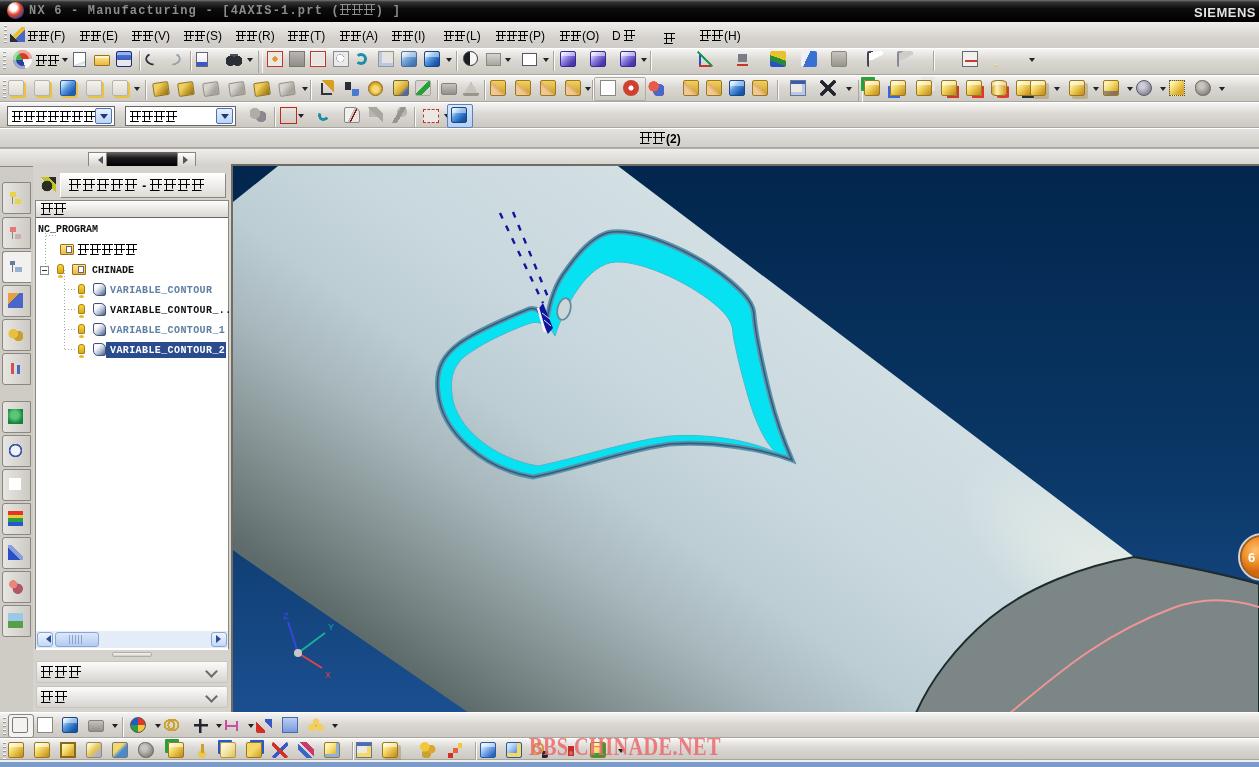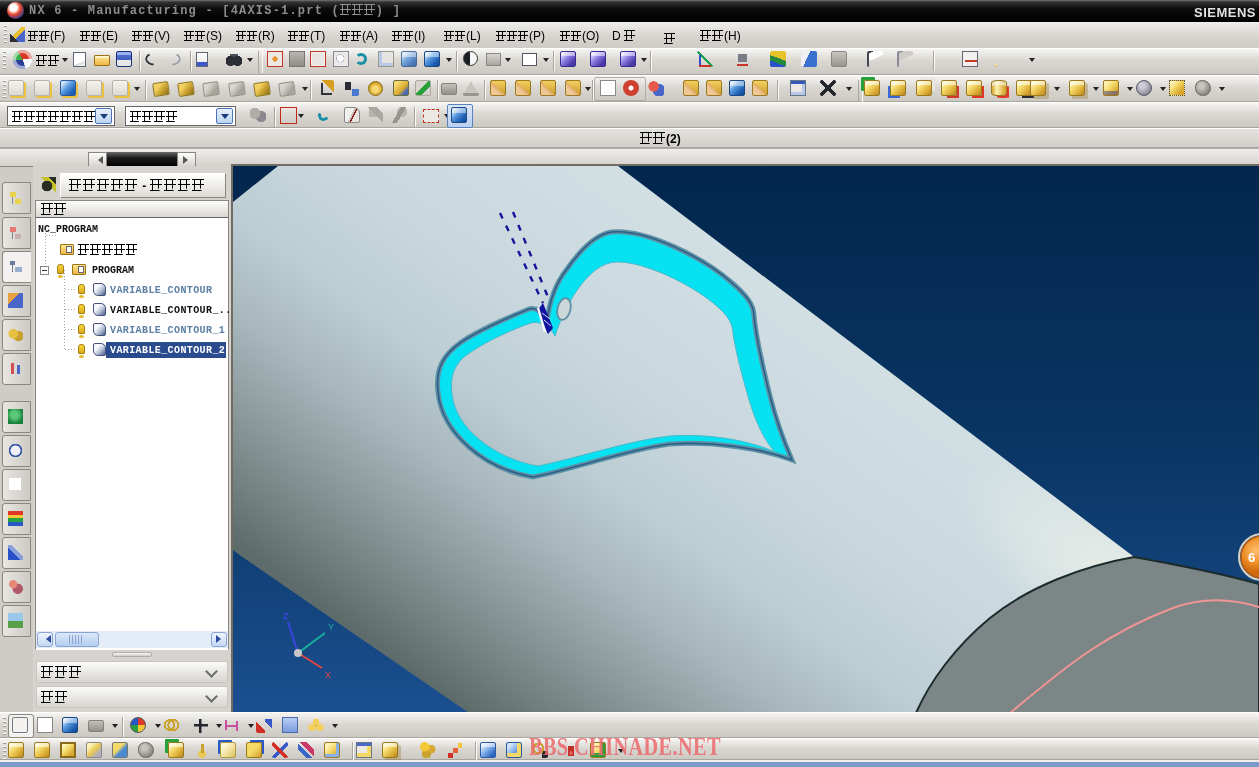--- a/index.html
+++ b/index.html
@@ -317,21 +317,21 @@
 <span style="position:absolute;left:5px;top:58px;font:bold 10px 'Liberation Mono';color:#111;letter-spacing:0">NC_PROGRAM</span>
       <s style="left:27px;top:78px;width:14px;height:11px;background:linear-gradient(#ffe793,#edb742);border:1px solid #9a7215;border-radius:1px"></s>
 <s style="left:33px;top:80px;width:6px;height:7px;background:#fff;border:1px solid #667"></s>
       <span style="position:absolute;left:45px;top:77px;font:12px 'Liberation Sans'"><b class="z" style="width:11px;height:11px;margin-right:1px;vertical-align:-1px;color:#000;"></b><b class="z" style="width:11px;height:11px;margin-right:1px;vertical-align:-1px;color:#000;"></b><b class="z" style="width:11px;height:11px;margin-right:1px;vertical-align:-1px;color:#000;"></b><b class="z" style="width:11px;height:11px;margin-right:1px;vertical-align:-1px;color:#000;"></b><b class="z" style="width:11px;height:11px;margin-right:1px;vertical-align:-1px;color:#000;"></b></span>
       <s style="left:7px;top:100px;width:9px;height:9px;background:#fff;border:1px solid #888"></s>
 <s style="left:9px;top:104px;width:5px;height:1px;background:#333"></s>
       <s style="left:24px;top:98px;width:7px;height:10px;background:linear-gradient(#f8d838,#d8a820);border:1px solid #a87c10;border-radius:3px 3px 1px 1px"></s>
 <s style="left:25px;top:109px;width:5px;height:3px;background:#e8b828;border-radius:50%"></s>
       <s style="left:39px;top:98px;width:14px;height:11px;background:linear-gradient(#ffe793,#edb742);border:1px solid #9a7215;border-radius:1px"></s>
 <s style="left:45px;top:100px;width:6px;height:7px;background:#fff;border:1px solid #667"></s>
-      <span style="position:absolute;left:59px;top:99px;font:bold 10px 'Liberation Mono';color:#111;letter-spacing:0">PROGRAM</span>
+      <span style="position:absolute;left:59px;top:99px;font:bold 10px 'Liberation Mono';color:#111;letter-spacing:0">CHINADE</span>
       <s style="left:45px;top:118px;width:7px;height:10px;background:linear-gradient(#f8d838,#d8a820);border:1px solid #a87c10;border-radius:3px 3px 1px 1px"></s>
 <s style="left:46px;top:129px;width:5px;height:3px;background:#e8b828;border-radius:50%"></s>
       <s style="left:60px;top:117px;width:13px;height:13px;background:linear-gradient(135deg,#f8f8fc 30%,#b8c4d8 60%,#4a5a88);border:1px solid #44507a;border-radius:2px 5px 2px 5px"></s>
       <span style="position:absolute;left:77px;top:119px;font:bold 10px 'Liberation Mono';color:#5c7fa3;letter-spacing:.4px">VARIABLE_CONTOUR</span>
       <s style="left:45px;top:138px;width:7px;height:10px;background:linear-gradient(#f8d838,#d8a820);border:1px solid #a87c10;border-radius:3px 3px 1px 1px"></s>
 <s style="left:46px;top:149px;width:5px;height:3px;background:#e8b828;border-radius:50%"></s>
       <s style="left:60px;top:137px;width:13px;height:13px;background:linear-gradient(135deg,#f8f8fc 30%,#b8c4d8 60%,#4a5a88);border:1px solid #44507a;border-radius:2px 5px 2px 5px"></s>
       <span style="position:absolute;left:77px;top:139px;font:bold 10px 'Liberation Mono';color:#111;letter-spacing:.4px">VARIABLE_CONTOUR_...</span>
       <s style="left:45px;top:158px;width:7px;height:10px;background:linear-gradient(#f8d838,#d8a820);border:1px solid #a87c10;border-radius:3px 3px 1px 1px"></s>
 <s style="left:46px;top:169px;width:5px;height:3px;background:#e8b828;border-radius:50%"></s>

